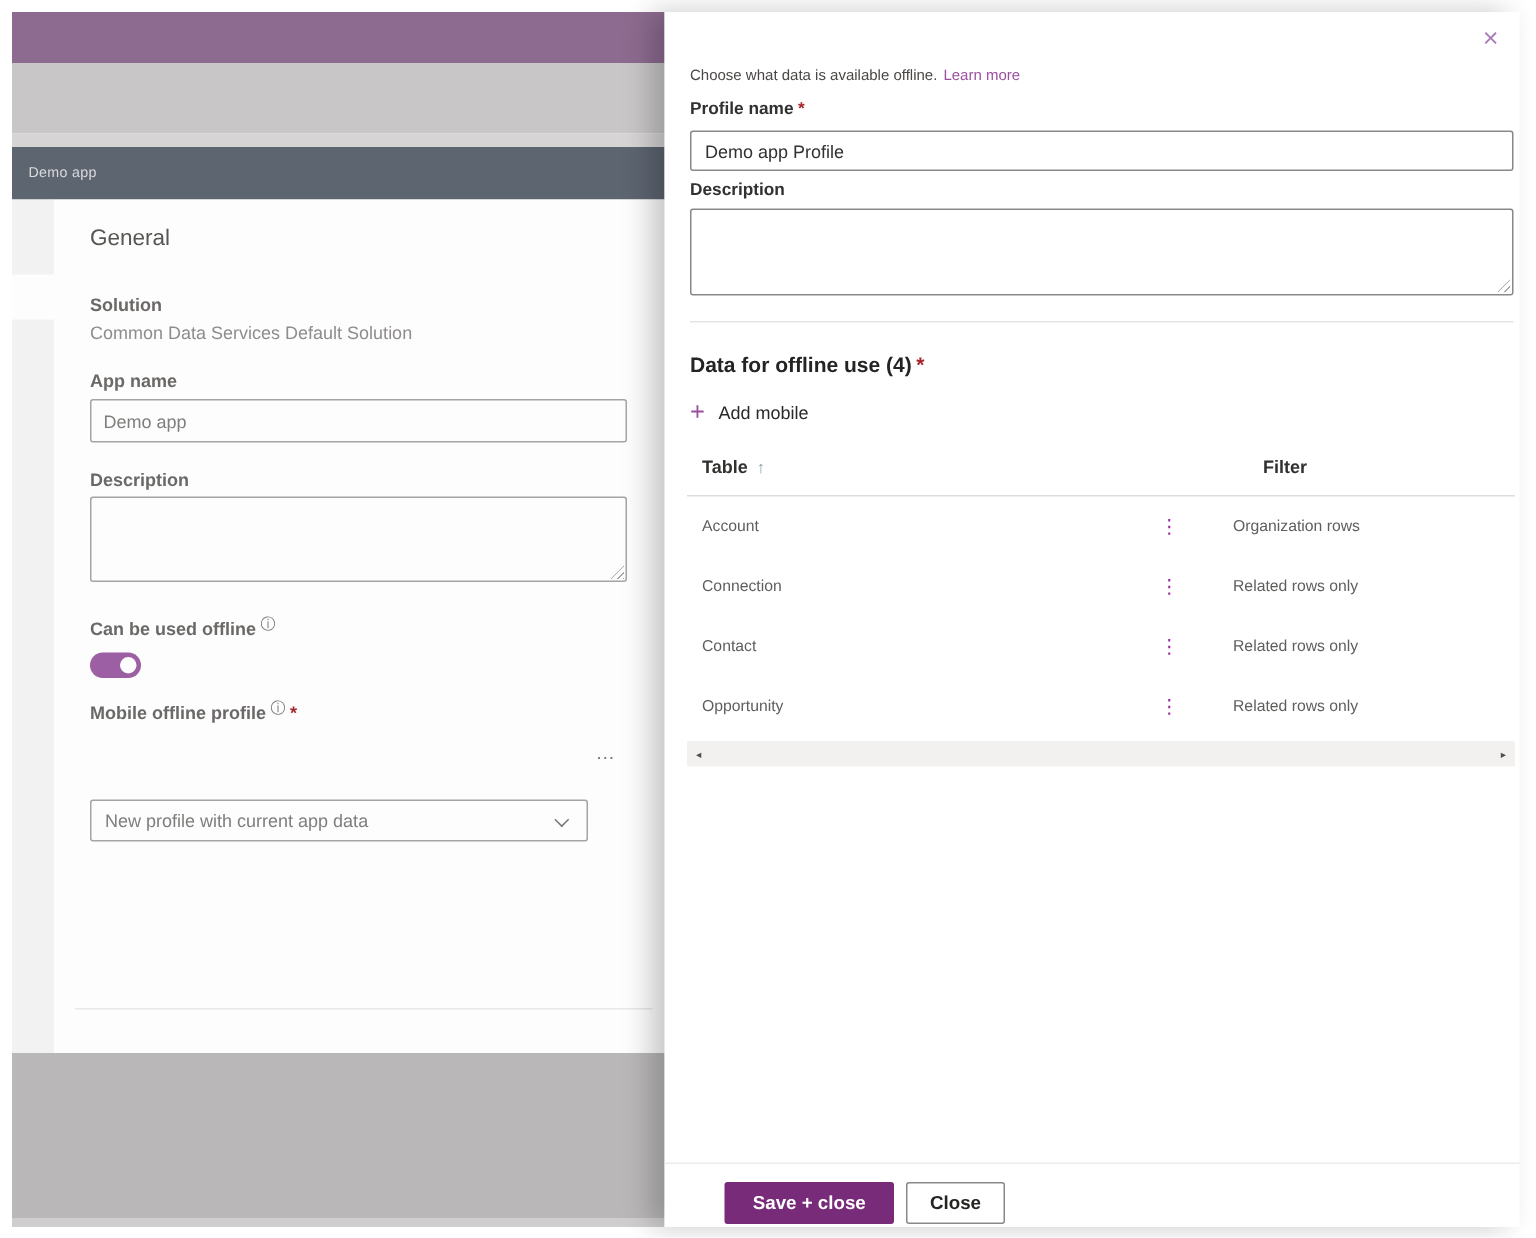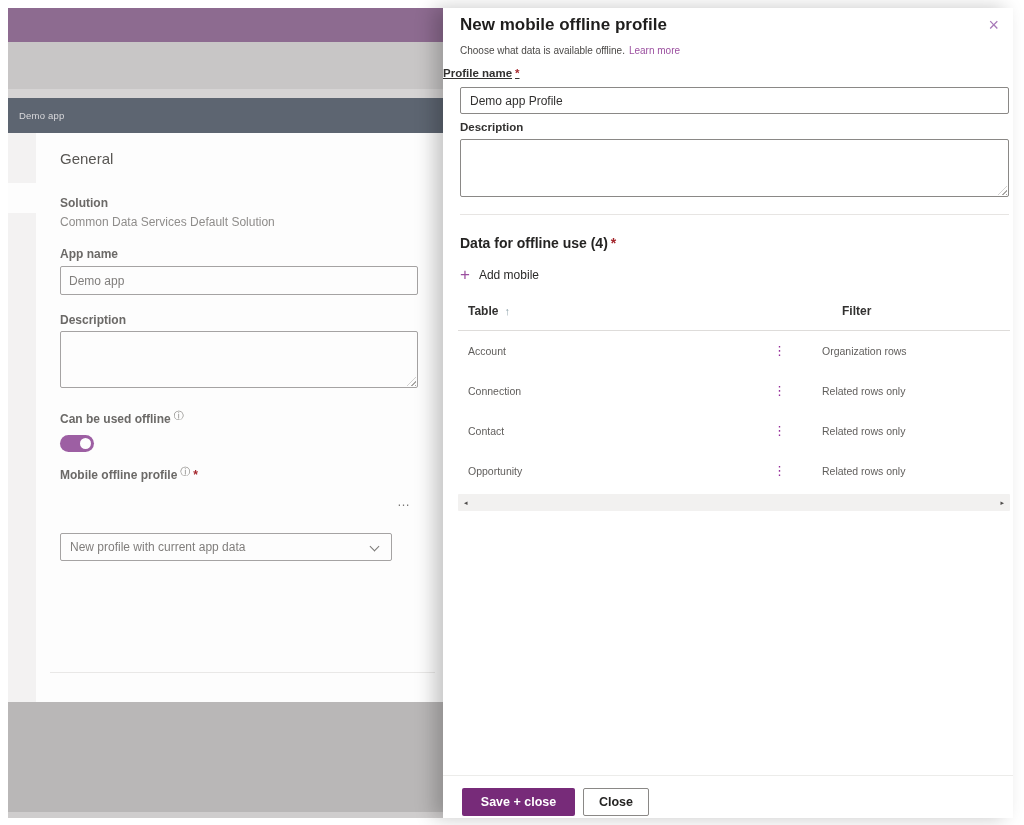--- a/index.html
+++ b/index.html
@@ -62,21 +62,21 @@
           background:repeating-linear-gradient(135deg,#a9a7a5 0 1px,transparent 1px 3px); }
 
   
   .panel { left:443px; top:8px; width:570px; height:810px; background:#ffffff;
            box-shadow:-9px 0 18px rgba(0,0,0,.22); }
   .p-title { left:17px; top:7px; font-size:17px; font-weight:700; color:#1f1e1d; }
   .p-close { right:14px; top:8px; font-size:18px; line-height:18px; color:#a87ab8; }
   .p-subtitle { left:17px; top:37px; font-size:10px; color:#4a4846; }
   .p-link { color:#9b4f9f; margin-left:4px; }
   .p-label { font-size:11.5px; font-weight:700; color:#323130; }
-  .lbl-pname { left:0; top:59px;text-decoration:underline; }
+  .lbl-pname { left:17px; top:59px; }
   .lbl-pdesc { left:17px; top:113px; }
   .p-input { left:17px; top:79px; width:549px; height:27px;
              border:1px solid #8a8886; border-radius:2px; background:#fff;
              font-size:12px; color:#323130; padding:0 9px;
              font-family:inherit; display:block; }
   .p-textarea { left:17px; top:131px; width:549px; height:58px;
              border:1px solid #8a8886; border-radius:2px; background:#fff; }
   .p-divider { left:17px; top:206px; width:549px; height:1px; background:#e7e5e3; }
   .p-heading { left:17px; top:227px; font-size:14px; font-weight:700; color:#252423; }
   .add-table { left:17px; top:260px; display:flex; align-items:center; gap:9px; }
@@ -97,21 +97,21 @@
   .row-filter { position:absolute; left:364px; top:50%; transform:translateY(-50%);
                 font-size:10.5px; color:#605e5c; }
 
   .hscroll { left:15px; top:486px; width:552px; height:17px; background:#f2f1f0;
              border-radius:1px; display:flex; align-items:center;
              justify-content:space-between; padding:0 6px; }
   .hscroll span { font-size:7px; color:#4f4d4b; }
 
   .p-footer-divider { left:0; top:767px; width:570px; height:1px; background:#ececea; }
   .btn { height:28px; border-radius:2px; font-size:12.5px; font-weight:700;
-         font-family:inherit; display:flex; align-items:center; justify-content:center; }
+         font-family:inherit; display:flex; align-items:center; justify-content:center;margin-left:21px; }
   .btn-save  { left:19px;  top:780px; width:113px; background:#772b79; color:#ffffff; border:none; }
   .btn-close { left:140px; top:780px; width:66px;  background:#ffffff; color:#252423;
                border:1px solid #8a8886; }
 </style>
 </head>
 <body>
 
 <div class="abs purple-bar"></div>
 <div class="abs gray-toolbar"></div>
 <div class="abs light-strip"></div>
@@ -152,21 +152,20 @@
   <div class="abs g-more">…</div>
 
   <div class="abs card-divider"></div>
 </div>
 
 <div class="abs footer-gray"></div>
 <div class="abs footer-strip"></div>
 
 <div class="abs panel">
 
-  <div class="abs p-title">New mobile offline profile</div>
   <div class="abs p-close">×</div>
 
   <div class="abs p-subtitle">
     <span>Choose what data is available offline.</span><a class="p-link">Learn more</a>
   </div>
 
   <div class="abs p-label lbl-pname">
     <span>Profile name</span><span class="req">*</span>
   </div>
   <input class="abs p-input" type="text" value="Demo app Profile" style="">

